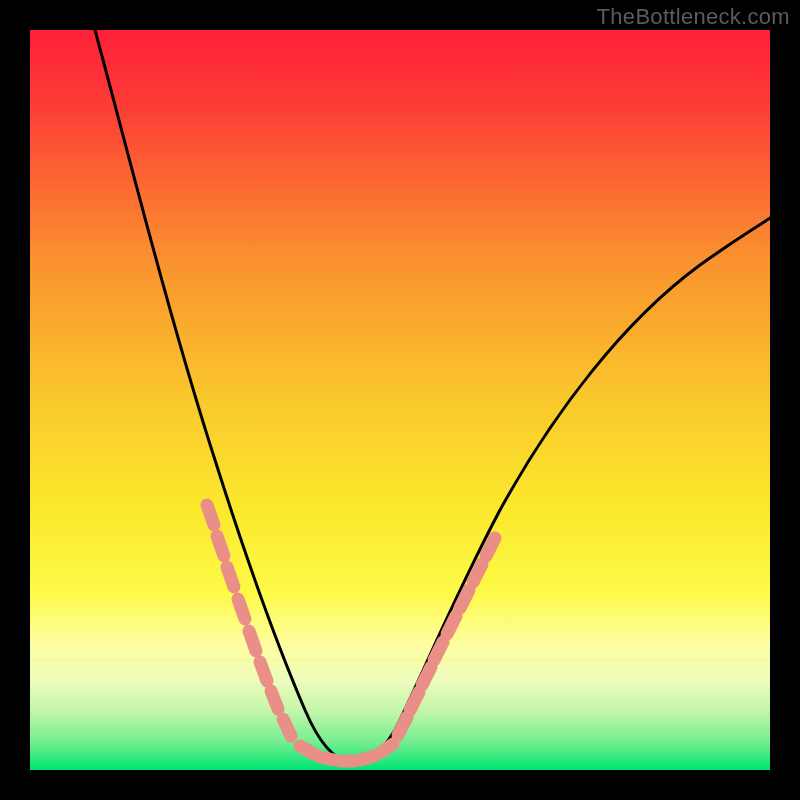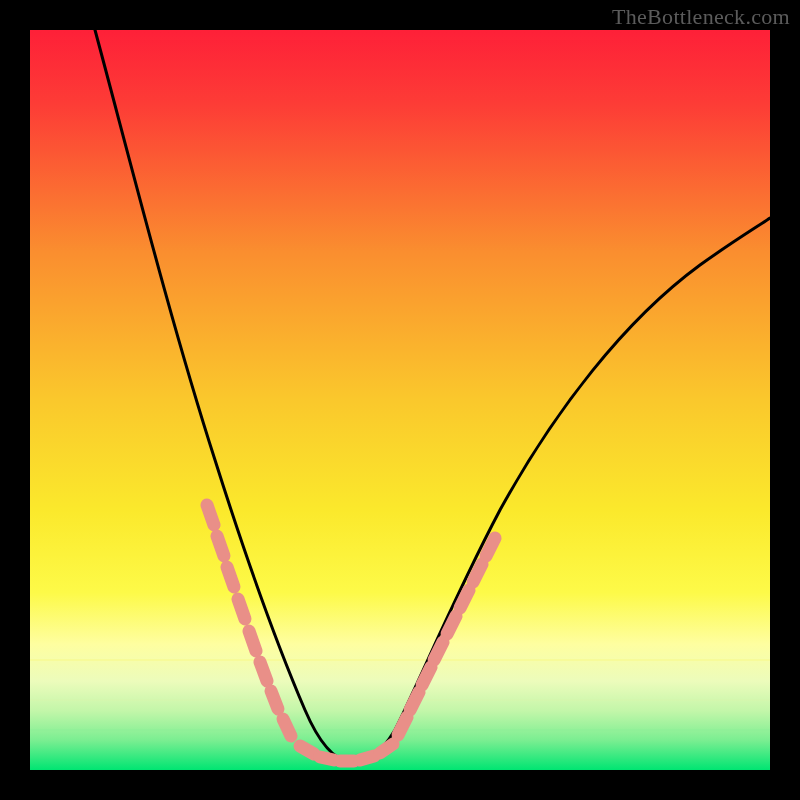--- a/index.html
+++ b/index.html
@@ -9,21 +9,20 @@
     height: 800px;
     overflow: hidden;
     background: #000;
     font-family: Arial, Helvetica, sans-serif;
   }
   .stage {
     position: relative;
     width: 800px;
     height: 800px;
     background: #000;
-    font-family: Liberation Serif, serif;
   }
   .watermark {
     position: absolute;
     top: 4px;
     right: 10px;
     color: #5b5b5b;
     font-size: 22px;
     font-weight: 400;
     letter-spacing: 0.3px;
     z-index: 10;

